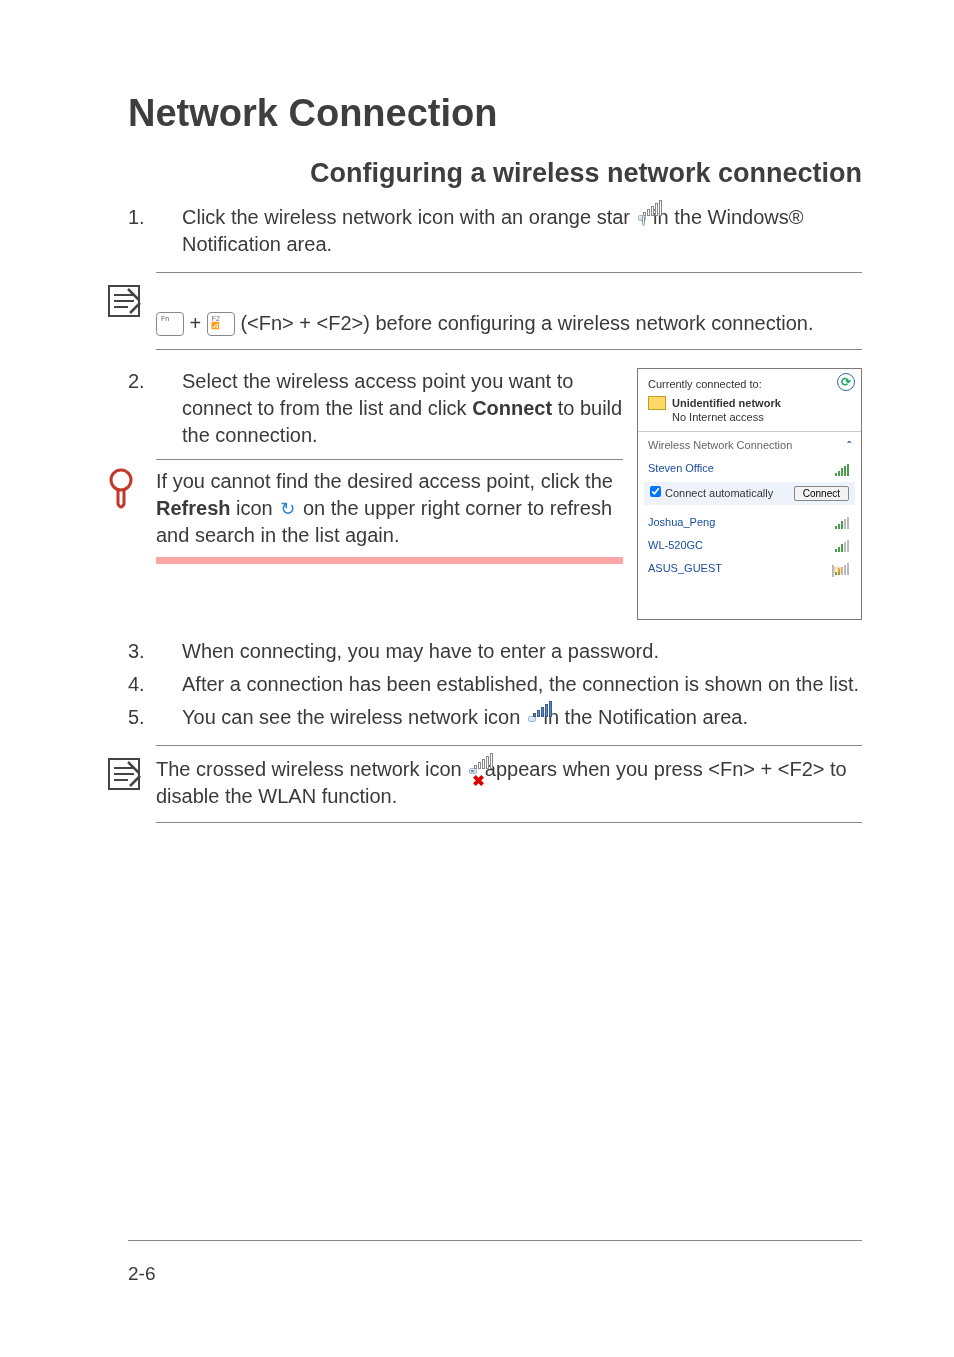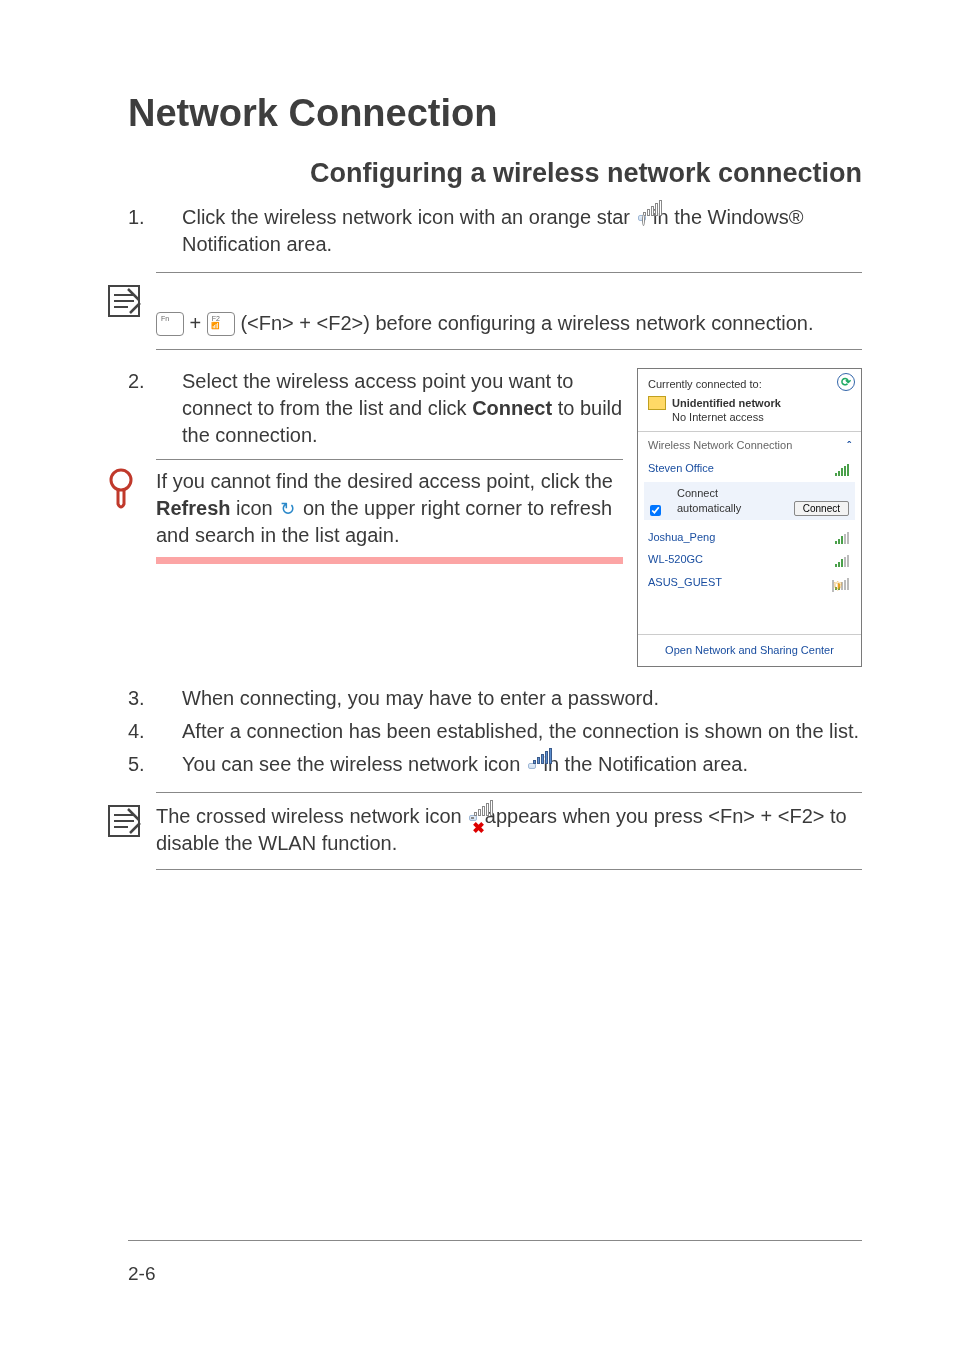--- a/index.html
+++ b/index.html
@@ -97,21 +97,21 @@
   .popup-head .refresh {
     position: absolute; top: 4px; right: 6px; width: 18px; height: 18px;
     border: 1.5px solid #3366aa; border-radius: 50%; display: flex; align-items:center; justify-content:center;
     color: #2a6; font-weight: bold; font-size: 12px;
   }
   .popup-conn { display:flex; gap:6px; align-items:flex-start; margin-top:4px; }
   .popup-conn-icon { width:18px; height:14px; background:#ffd966; border:1px solid #c0a020; }
   .popup-subhead { padding: 6px 10px 4px; color:#666; display:flex; justify-content:space-between; }
   .popup-list { padding: 0 10px 40px; }
   .popup-item { display:flex; justify-content:space-between; align-items:center; padding: 4px 0; color:#1a4ea0;gap:48px; }
-  .popup-sel { background:#eef3fb; padding:4px 6px; margin:2px -4px 6px; display:flex; align-items:flex-end; gap:16px; }
+  .popup-sel { background:#eef3fb; padding:4px 6px; margin:2px -4px 6px; display:flex; align-items:flex-start; gap:4px; }
   .popup-sel input[type=checkbox]{ width:11px; height:11px; }
   .popup-sel button {
     font-size:10px; padding:1px 8px; border:1px solid #888; background:#f3f3f3; border-radius:2px;
   }
   .popup-footer { border-top:1px solid #ccc; text-align:center; padding:8px 4px; color:#1a4ea0; }
   .mini-sig { width:16px; height:14px; position:relative; }
   .mini-sig span { position:absolute; bottom:0; width:2px; }
   .mini-sig .m1{left:0;height:3px;} .mini-sig .m2{left:3px;height:5px;}
   .mini-sig .m3{left:6px;height:8px;} .mini-sig .m4{left:9px;height:10px;}
   .mini-sig .m5{left:12px;height:12px;}
@@ -251,21 +251,20 @@
         <span class="mini-sig mix">
             <span class="m1"></span>
             <span class="m2"></span>
             <span class="m3"></span>
             <span class="m4"></span>
             <span class="m5"></span>
             <span class="shield">🛡</span>
           </span>
       </div>
     </div>
-    <div class="popup-footer">Open Network and Sharing Center</div>
   </div>
 </div>
 
 <div style="height:18px;"></div>
 <div class="step">
   <div class="step-num">3.</div>
   <div class="step-body">When connecting, you may have to enter a password.</div>
 </div>
 <div class="step">
   <div class="step-num">4.</div>

